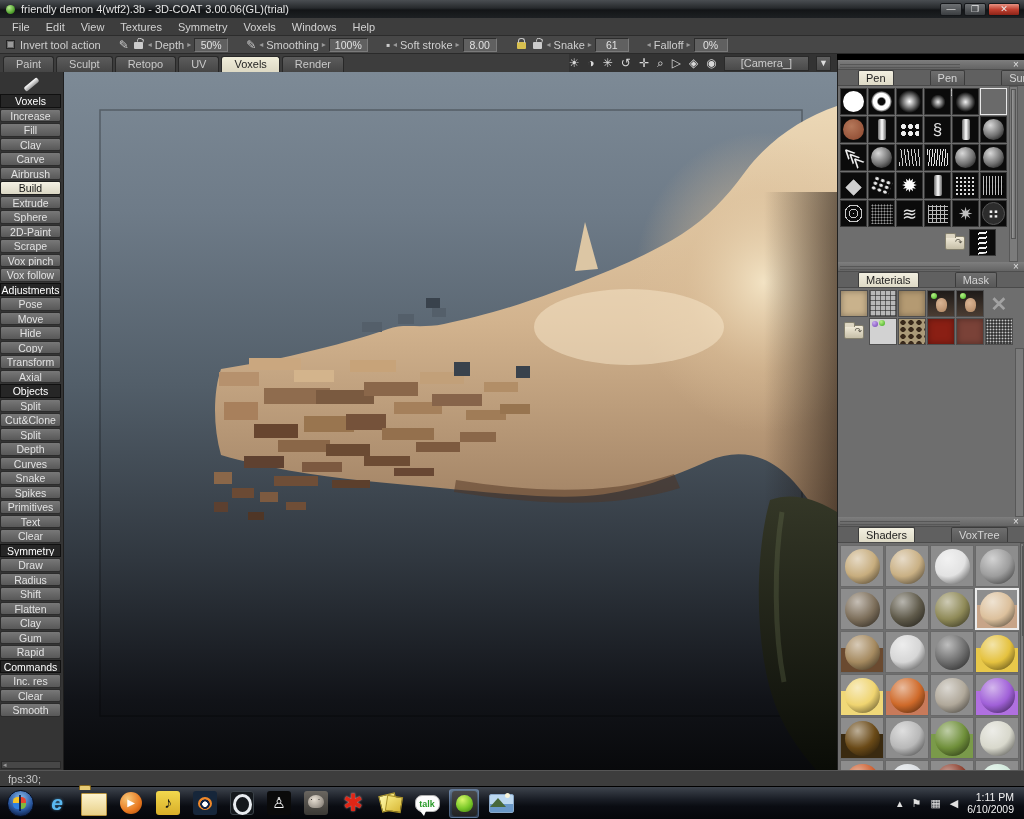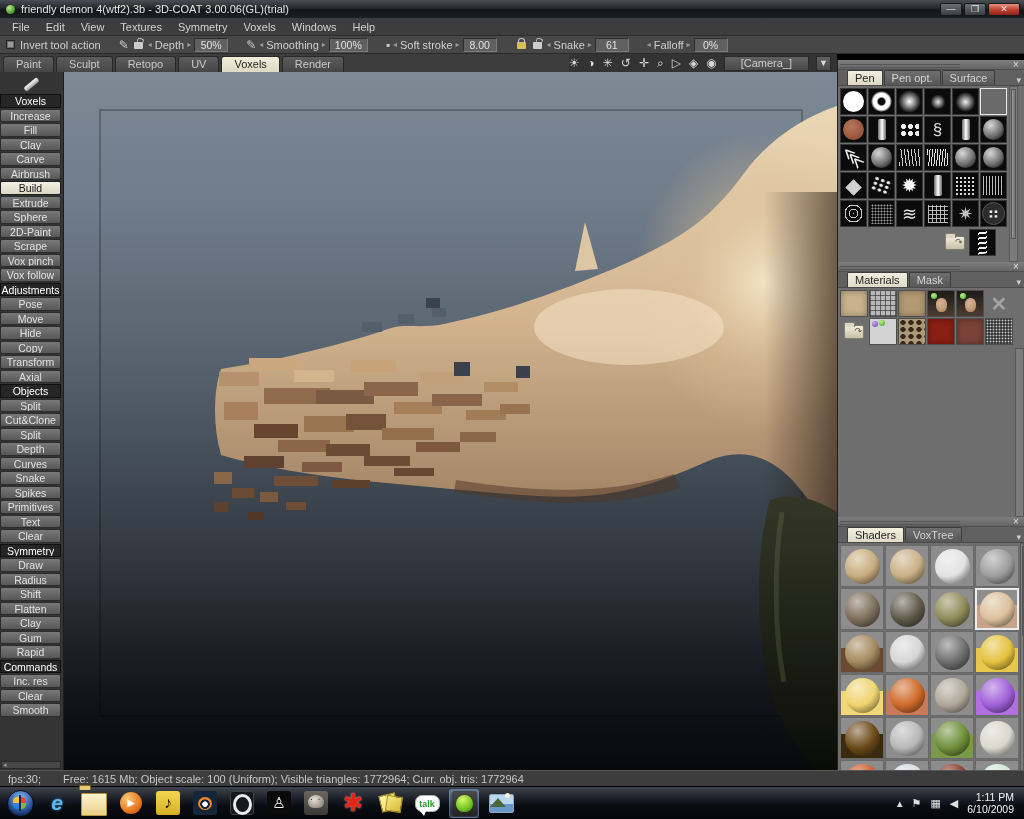--- a/index.html
+++ b/index.html
@@ -82,21 +82,21 @@
   
   #rightcol { position:absolute; left:837px; top:60px; width:187px; height:710px;
     background:#6e6e6e; border-left:1px solid #202020; display:flex; flex-direction:column; }
   .panel-top { height:10px; background:linear-gradient(#7e7e7e,#646464);
     border-bottom:1px solid #4e4e4e; display:flex; justify-content:space-between;
     align-items:center; padding:0 2px; }
   .grip { width:120px; height:6px;
     background:repeating-linear-gradient(0deg,#575757 0 1px,transparent 1px 3px); }
   .panel-x { color:#e0e0e0; font-size:10px; line-height:8px; width:12px; text-align:center; }
   .panel-tabs { height:16px; background:#606060; display:flex; align-items:flex-end;
-    padding-left:9px; border-bottom:1px solid #4a4a4a; }
+    padding-left:20px; border-bottom:1px solid #4a4a4a;gap:35px; }
   .ptab { height:15px; line-height:14px; padding:0 7px; margin-right:1px; font-size:11px;
     color:#d4d4d4; background:linear-gradient(#6e6e6e,#585858); border:1px solid #3c3c3c;
     border-bottom:none; border-radius:2px 2px 0 0; }
   .ptab.active { background:linear-gradient(#f2efe0,#dedac6); color:#1e1e1e; }
   .ptab-drop { margin-left:auto; color:#cfcfcf; font-size:9px; padding-right:3px; }
   .panel-body { display:flex; }
   .vscroll { width:9px; background:#7b7b7b; border:1px solid #585858; position:relative; }
   .vthumb { position:absolute; left:1px; right:1px; background:linear-gradient(90deg,#9a9a9a,#6f6f6f);
     border:1px solid #555; }
 
@@ -724,21 +724,20 @@
         </div>
       <div class="vscroll" style="height:228px;">
         <div class="vthumb" style="top:2px;height:90px;"></div>
       </div>
     </div>
   </div>
 </div>
 
 <div id="statusbar">
   <span id="status-fps">fps:30;</span>
-  <span id="status-info">Free: 1615 Mb; Object scale: 100 (Uniform); Visible triangles: 1772964; Curr. obj. tris: 1772964</span>
 </div>
 
 <div id="taskbar">
   <span id="tb-icons" style="display:flex;align-items:center;">
       <div class="tb-icon">
         <span class="tb-start"></span>
       </div>
       <div class="tb-icon">
         <span class="tb-ie">e</span>
       </div>

